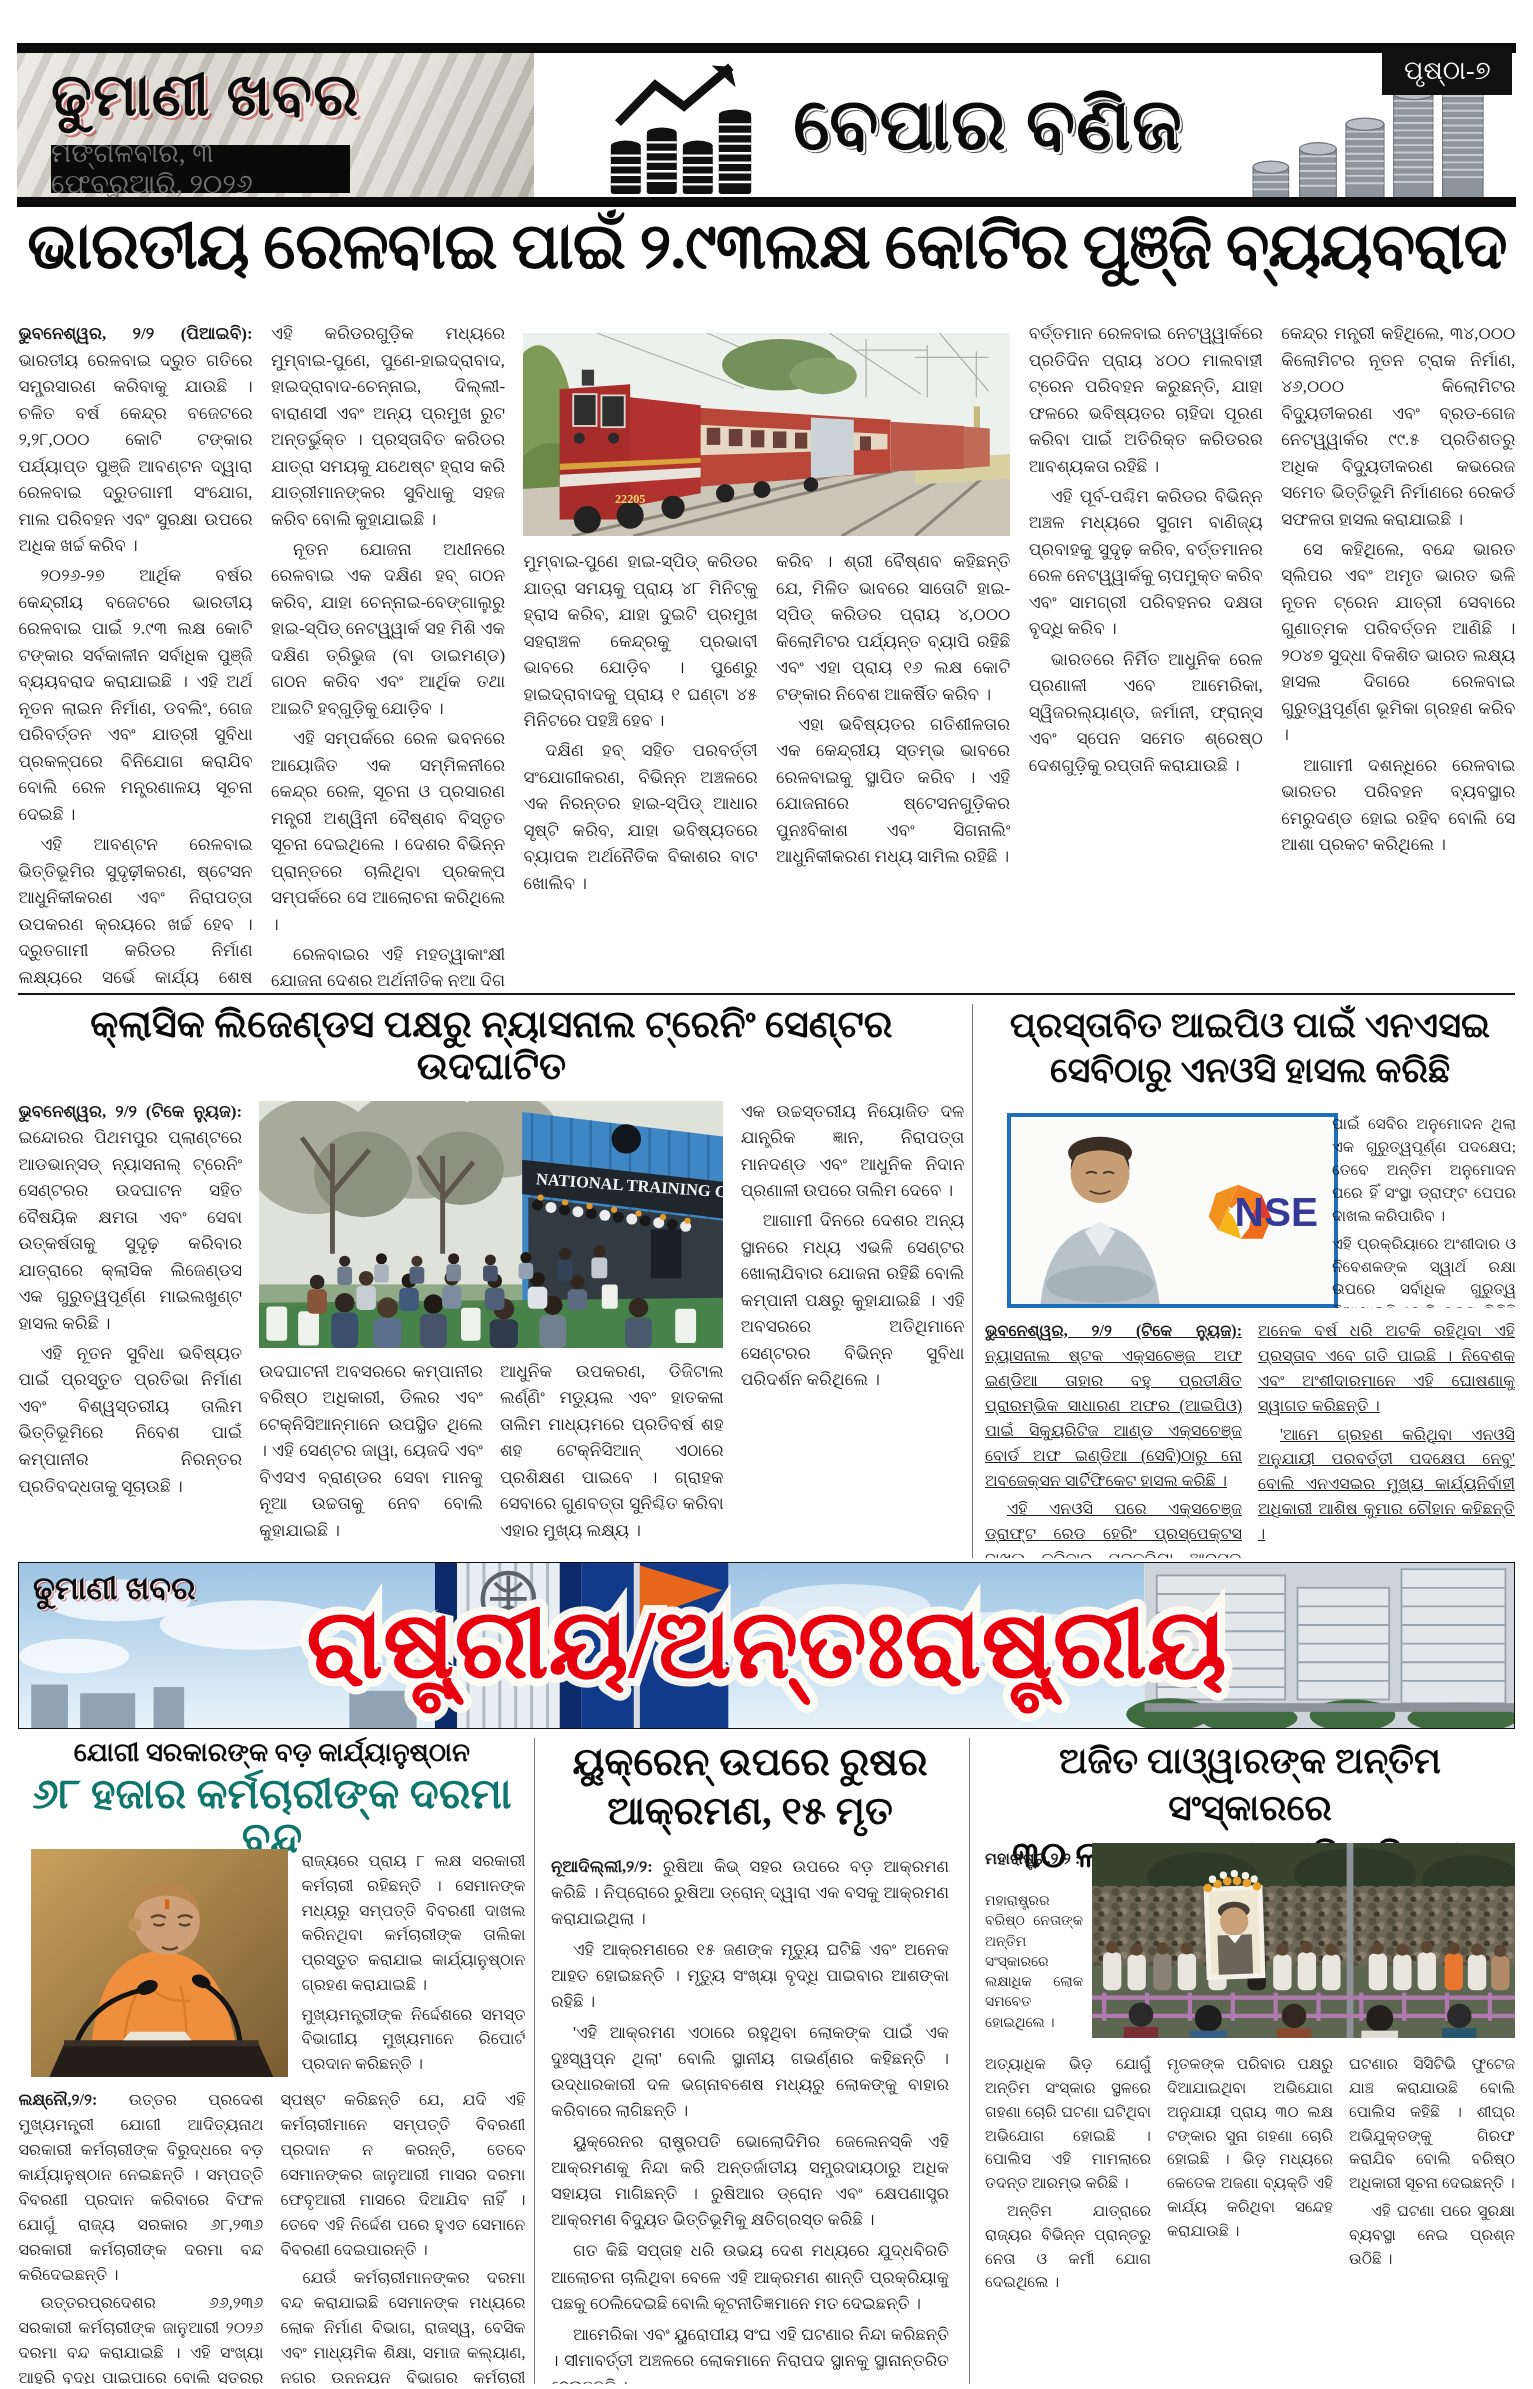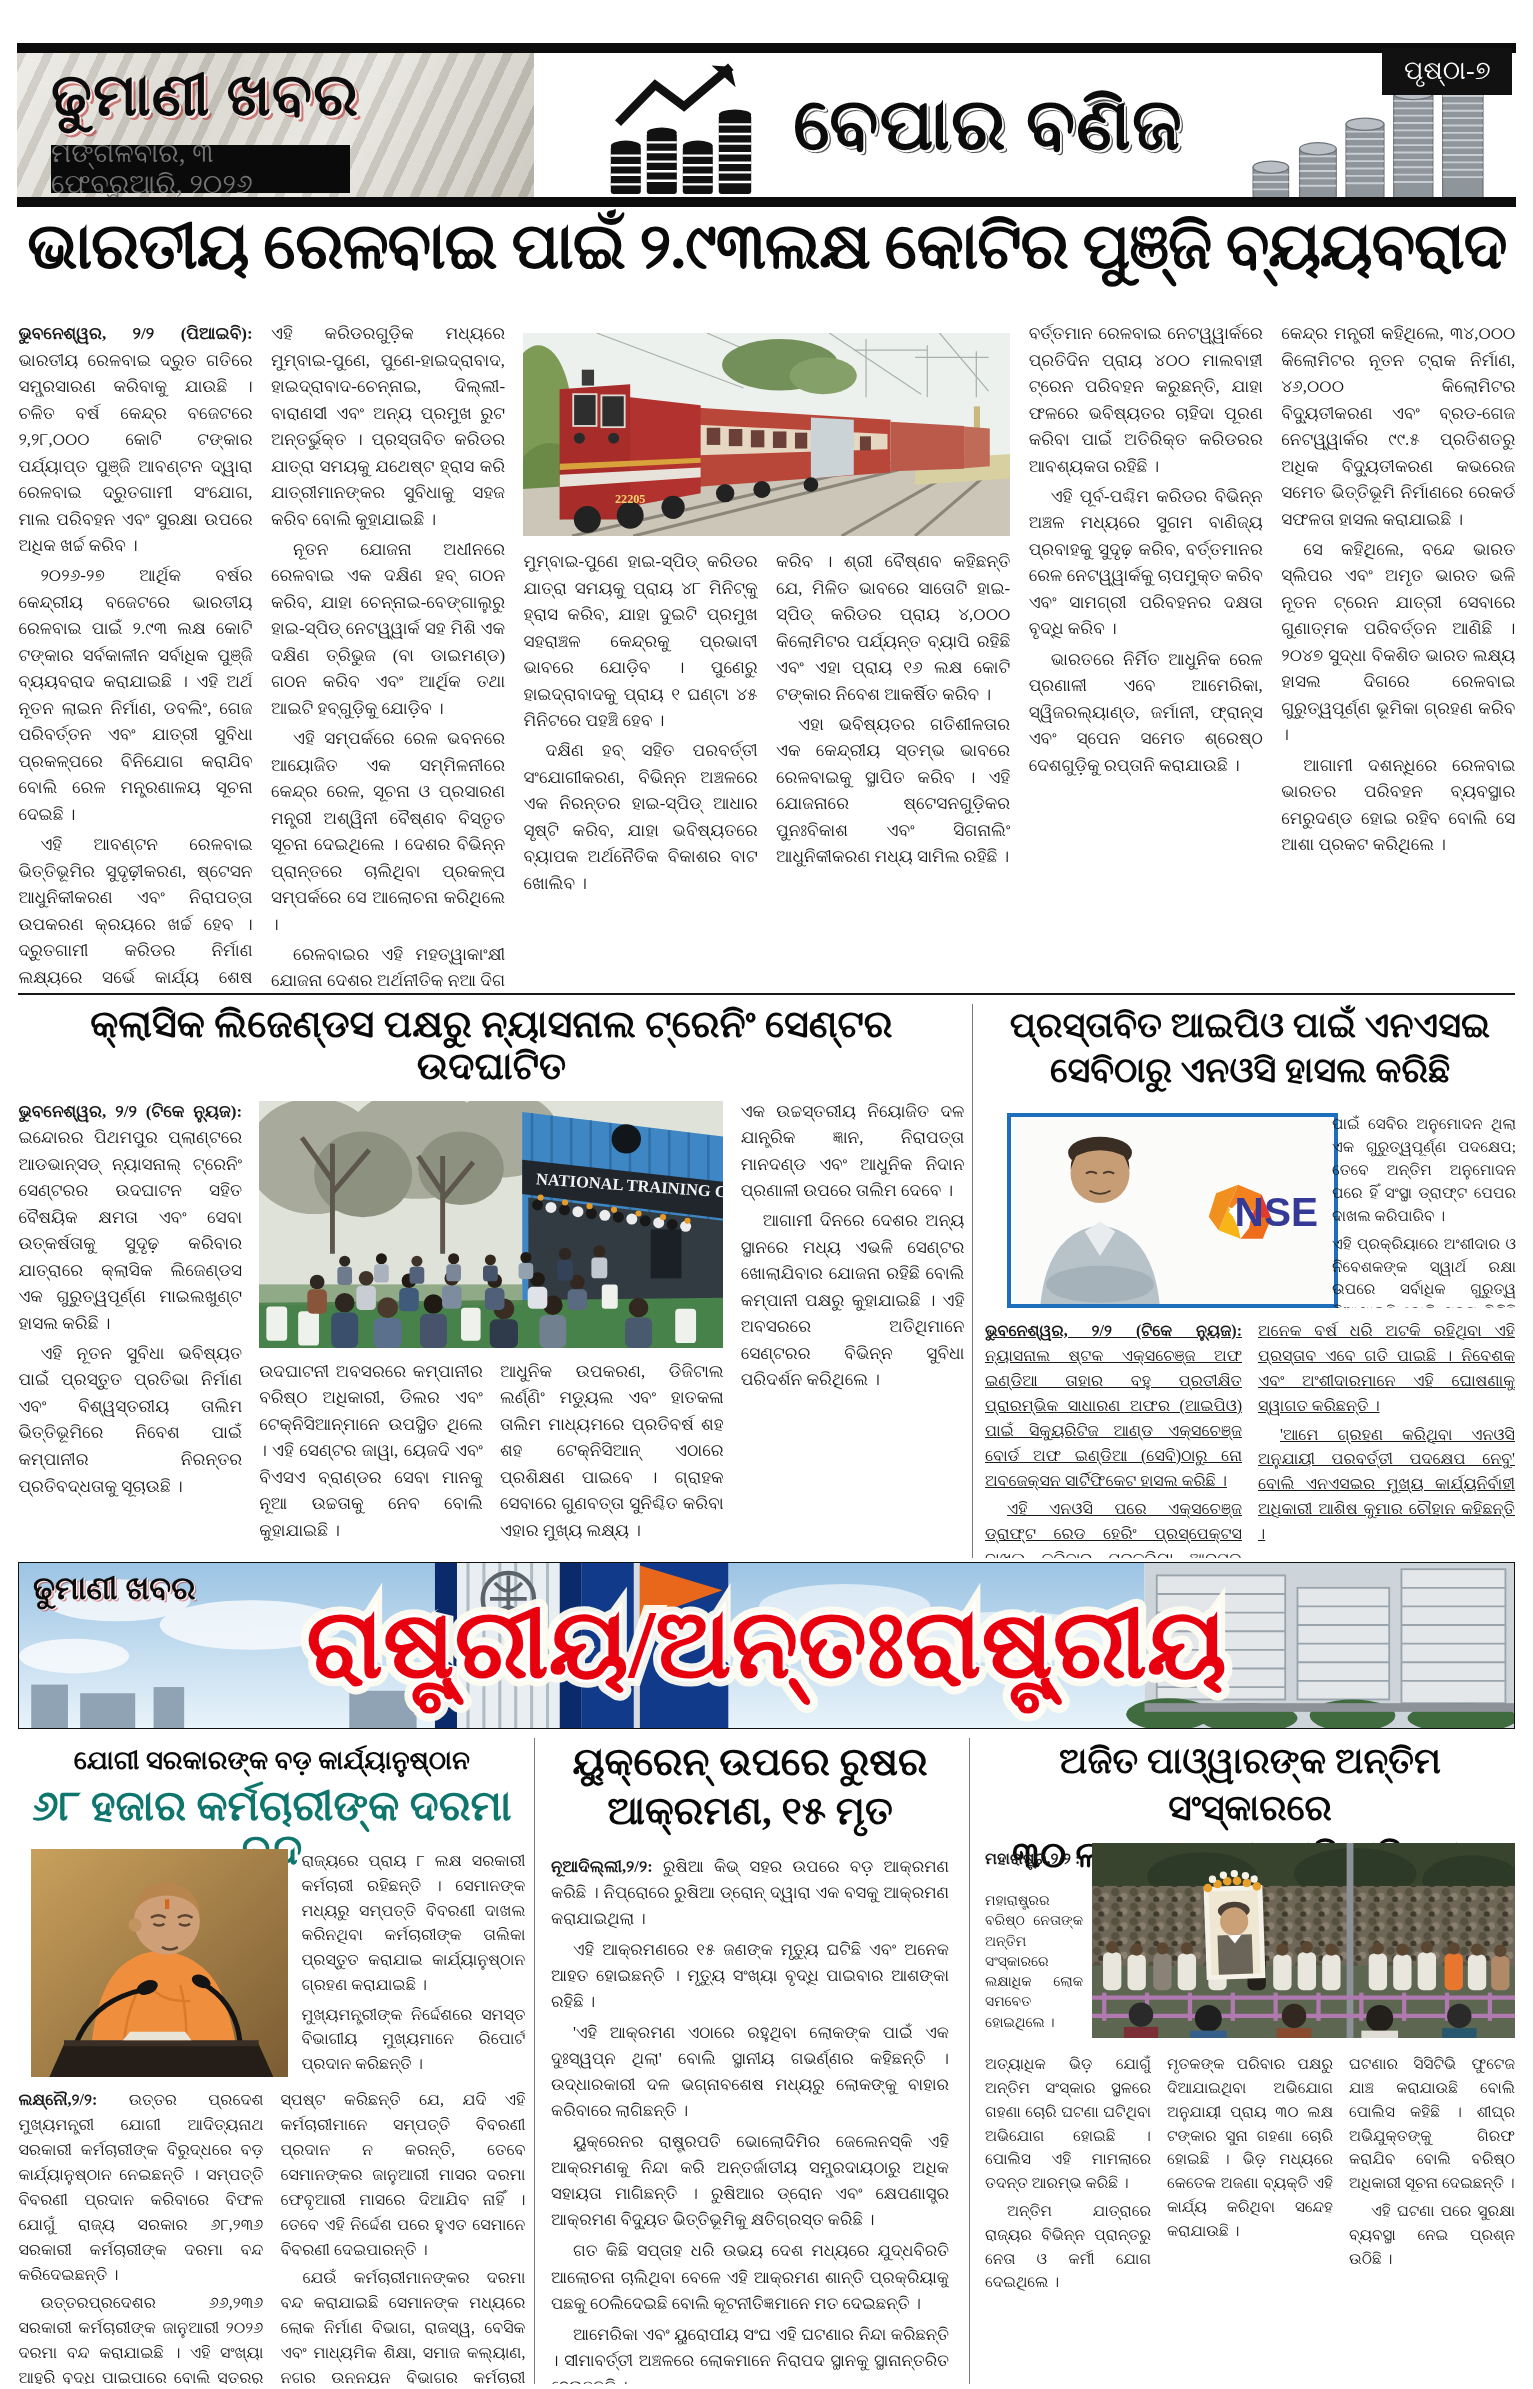--- a/index.html
+++ b/index.html
@@ -52,21 +52,21 @@
   
   .banner{position:absolute;top:1562px;left:18.4px;width:1497px;height:167px;border:1.8px solid #111;box-sizing:border-box;overflow:hidden;}
   .banner-brand{position:absolute;top:7.3px;left:13.5px;font-size:32px;font-weight:800;color:#0c0c0c;
      text-shadow:1.2px 1.2px 0 rgba(255,255,255,.9),2.4px 2.4px 0 rgba(190,30,30,.5);z-index:4;}
   .banner-title-svg{position:absolute;inset:0;z-index:3;}
   
   .bot{position:absolute;top:1738px;height:646px;}
   .storyA{left:18.4px;width:507px;}
   .storyB{left:551px;width:398px;}
   .storyC{left:985px;width:530px;}
-  .kicker{font-size:26px;font-weight:700;text-align:center;margin:8px;color:#0b0b0b;}
+  .kicker{font-size:26px;font-weight:700;text-align:center;margin:0;color:#0b0b0b;}
   .hlA{font-size:42px;font-weight:800;text-align:center;margin:3.7px 0 0 0;line-height:1.05;color:#0f766e;}
   .hlB{font-size:39px;font-weight:800;text-align:center;margin:0;line-height:1.25;color:#0a0a0a;}
   .hlC{font-size:36px;font-weight:800;text-align:center;margin:0;line-height:1.3;color:#0a0a0a;}
   .yogi-photo{position:absolute;left:12.2px;top:111px;width:257px;height:228px;}
   .sideA{position:absolute;left:283px;top:111px;width:224px;height:228px;overflow:hidden;font-size:16px;line-height:1.55;text-align:justify;}
   .colsA{position:absolute;left:0;top:350px;width:507px;height:296px;display:flex;gap:17px;}
   .colsA .col{font-size:16px;}
   .bodyB{position:absolute;left:0;top:116px;width:398px;height:530px;overflow:hidden;font-size:16.5px;line-height:1.58;text-align:justify;}
   .bodyB p{margin:0 0 4.9px 0;text-indent:22px;}
   .bodyB p.nofirst{text-indent:0;}

